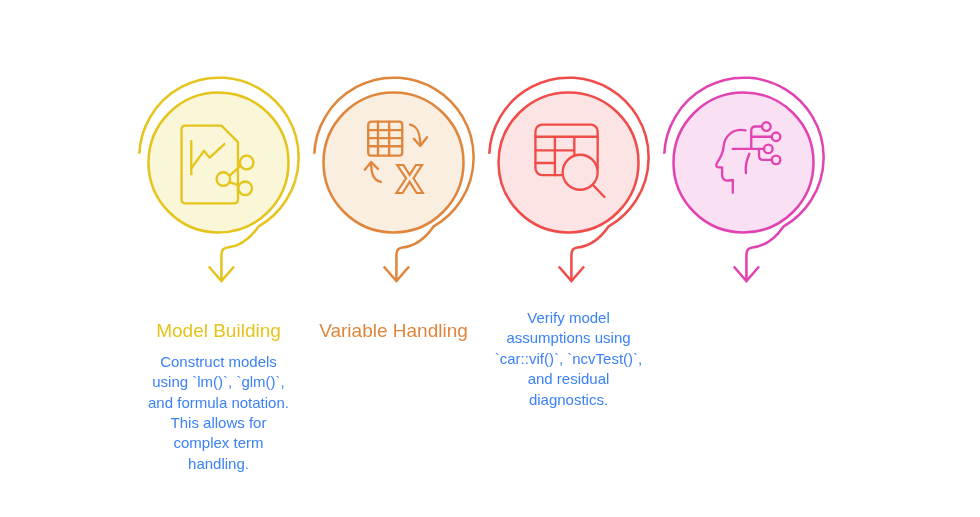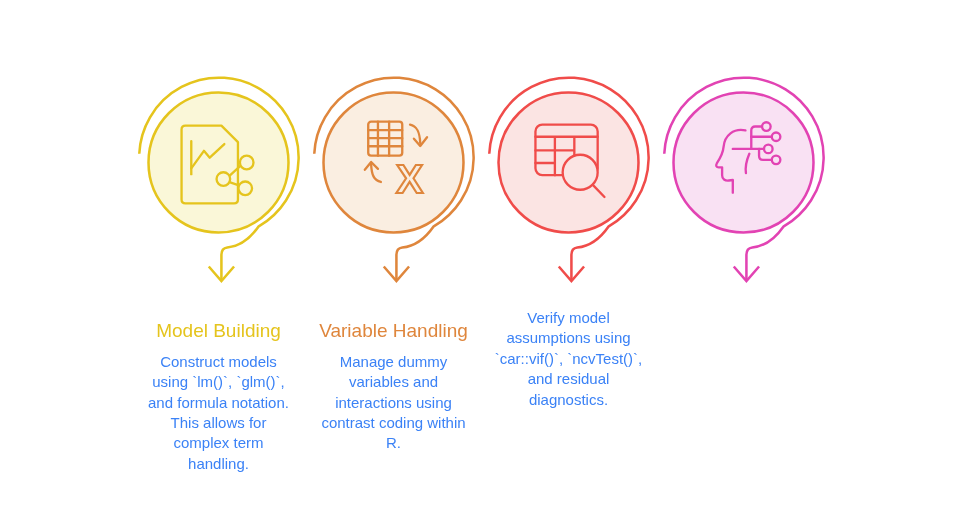--- a/index.html
+++ b/index.html
@@ -68,21 +68,20 @@
         <rect class="icon-stroke" x="14" y="4" width="35" height="35" rx="3"></rect>
         <path class="icon-stroke" d="M 24 4 V 39 M 35.5 4 V 39 M 14 12.7 H 49 M 14 21 H 49 M 14 29.3 H 49"></path>
         <path class="icon-stroke" d="M 57 7 C 64 8.5 67 14 67.5 26"></path>
         <path class="icon-stroke" d="M 61 21.5 L 67.5 29 L 74.5 20"></path>
         <path class="icon-stroke" d="M 27 66 C 20 64.5 17.5 59 17 48"></path>
         <path class="icon-stroke" d="M 10.5 53.5 L 17 45.5 L 24 52.5"></path>
         <text class="icon-letter" x="56.5" y="77" text-anchor="middle">X</text>
       </g>
     </svg>
     <h2 class="step-title">Variable Handling</h2>
-    <p class="step-desc">Manage dummy variables and interactions using contrast coding within R.</p>
   </section>
 
   <section class="step" style="--accent: #f04c4a; --fill: #fbe4e3;">
     <svg width="175" height="236" viewBox="0 0 180 236">
       <circle class="disc" cx="90" cy="100" r="72"></circle>
       <g>
         <path class="stroke" d="M 8.5 91 A 82 82 0 1 1 131 166 C 122 179 112 186 99 187.5 Q 93 188.3 93 195 L 93 221"></path>
         <path class="stroke" d="M 80 207 L 93 222 L 106 207"></path>
       </g>
       <g transform="translate(50,52)">

